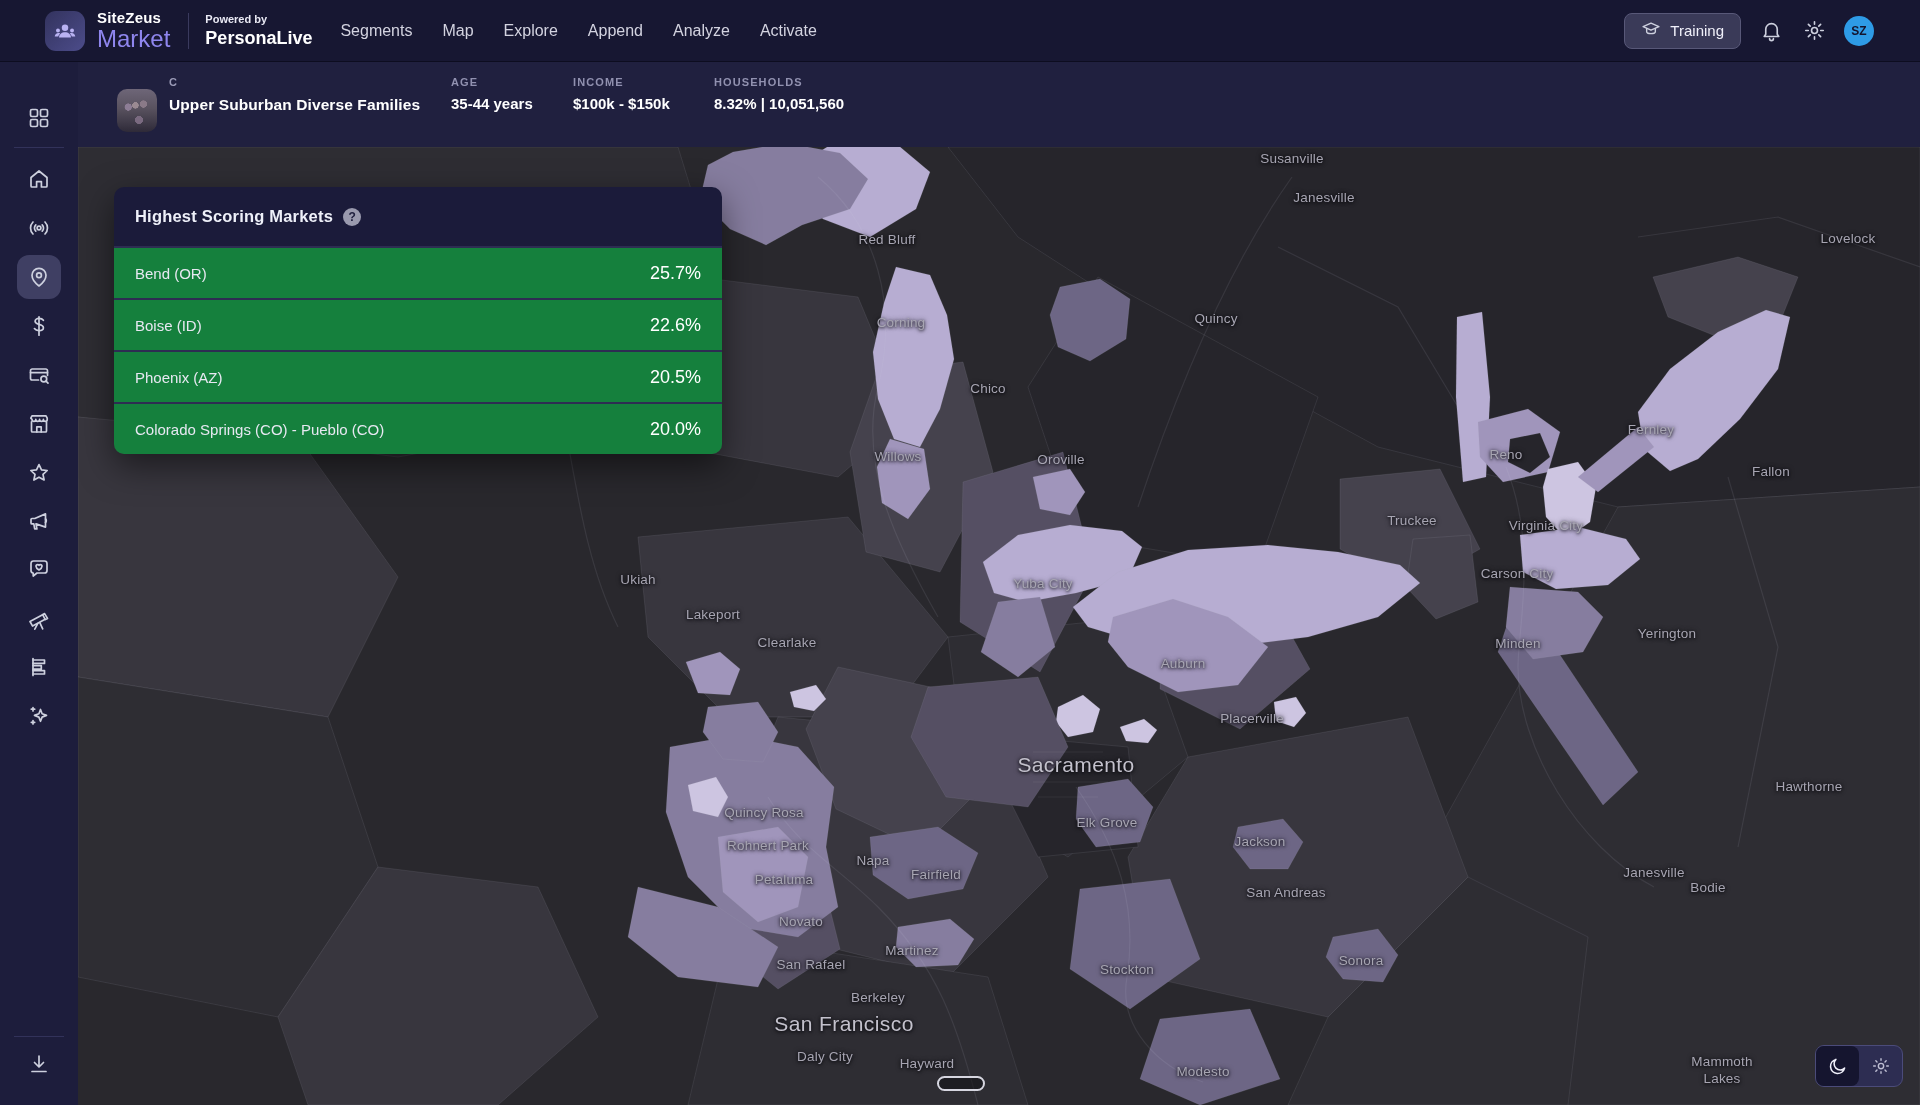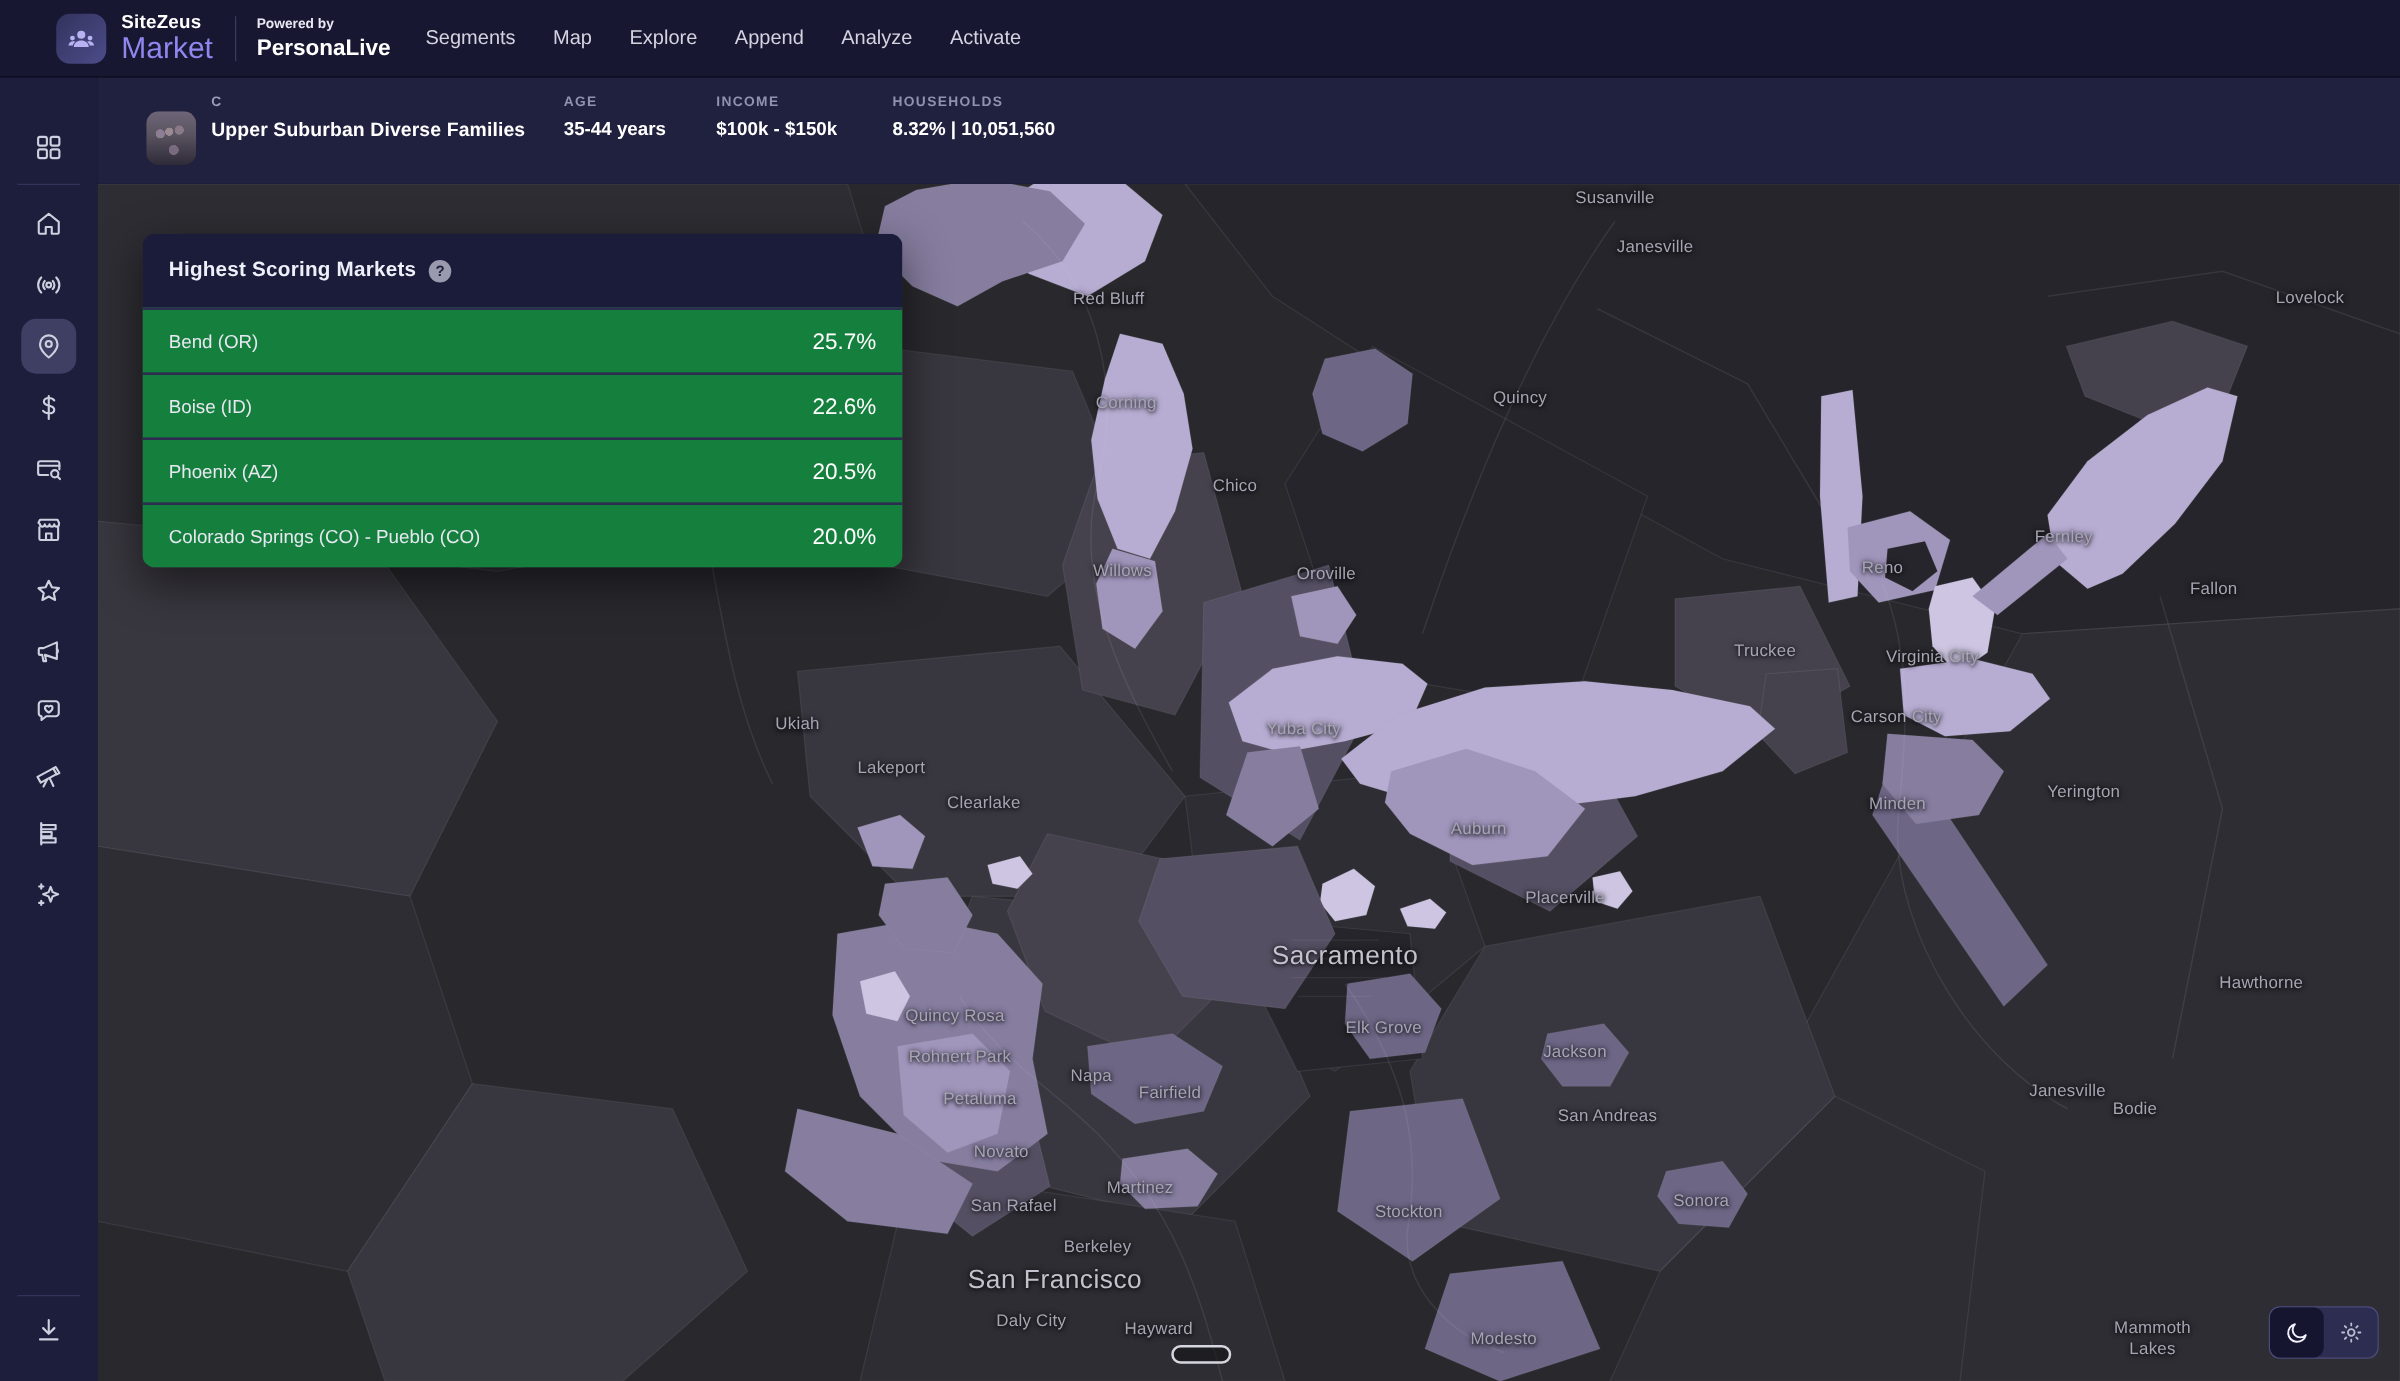--- a/index.html
+++ b/index.html
@@ -125,20 +125,44 @@
       </div>
     </div>
     <nav class="topnav">
       <span>Segments</span>
       <span>Map</span>
       <span>Explore</span>
       <span>Append</span>
       <span>Analyze</span>
       <span>Activate</span>
     </nav>
+    <div class="top-right">
+      <button class="training-btn">
+        <span>
+          <svg class="ic" width="20" height="20" viewBox="0 0 24 24">
+            <path d="M2.5 9.2 12 5l9.5 4.2L12 13.4z"></path>
+              <path d="M6.8 11.2v4.1c0 1.2 2.4 2.2 5.2 2.2s5.2-1 5.2-2.2v-4.1"></path>
+          </svg>
+        </span>
+        <span>Training</span>
+      </button>
+      <div class="icon-btn">
+        <svg class="ic" width="23" height="23" viewBox="0 0 24 24">
+          <path d="M6 16v-5.2a6 6 0 0 1 12 0V16l1.6 2.2H4.4z"></path>
+            <path d="M10 20.5a2 2 0 0 0 4 0"></path>
+        </svg>
+      </div>
+      <div class="icon-btn">
+        <svg class="ic" width="23" height="23" viewBox="0 0 24 24">
+          <circle cx="12" cy="12" r="3.1"></circle>
+          <path d="M12 2.9v2.6M12 18.5v2.6M2.9 12h2.6M18.5 12h2.6M5.6 5.6l1.9 1.9M16.5 16.5l1.9 1.9M18.4 5.6l-1.9 1.9M7.5 16.5l-1.9 1.9"></path>
+        </svg>
+      </div>
+      <div class="avatar">SZ</div>
+    </div>
   </header>
 
   <aside class="sidebar">
     <div class="side-icon" style="top:56px">
       <svg class="ic" width="24" height="24" viewBox="0 0 24 24">
         <rect x="3.5" y="3.5" width="7" height="7" rx="1.5"></rect>
           <rect x="13.5" y="3.5" width="7" height="7" rx="1.5"></rect>
         <rect x="3.5" y="13.5" width="7" height="7" rx="1.5"></rect>
           <rect x="13.5" y="13.5" width="7" height="7" rx="1.5"></rect>
       </svg>

